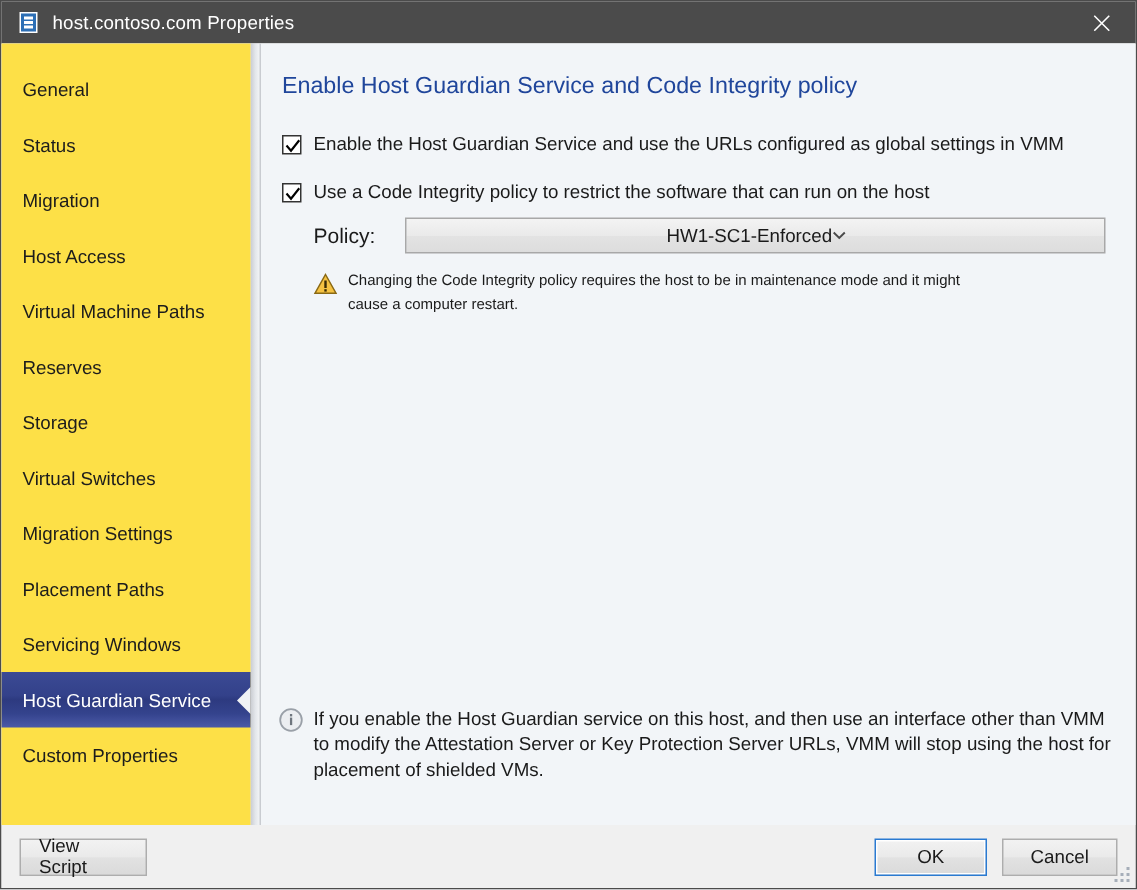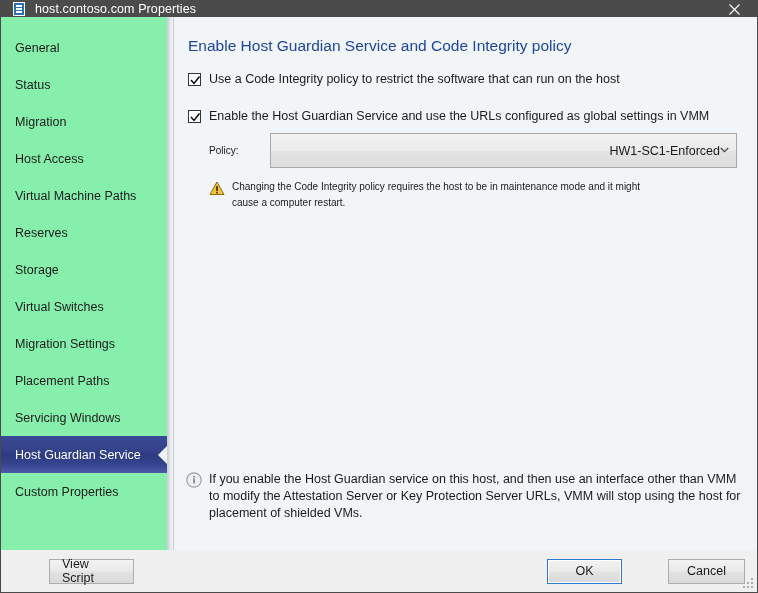--- a/index.html
+++ b/index.html
@@ -24,21 +24,21 @@
     height: 593px;
     background: #f0f0f0;
     box-sizing: border-box;
     border: 1px solid #4b4b4b;
     display: flex;
     flex-direction: column;
   }
 
   
   .titlebar {
-    height: 16px;
+    height: 28px;
     background: #4b4b4b;
     display: flex;
     align-items: center;
     flex: 0 0 auto;
     position: relative;
   }
   .title-icon {
     width: 16px;
     height: 16px;
     margin-left: 10px;
@@ -77,21 +77,21 @@
     display: flex;
     min-height: 0;
     background: #f0f0f0;
     position: relative;
   }
 
   
   .sidebar {
     width: 166px;
     flex: 0 0 166px;
-    background: #86efac;
+    background: #fde047;
     padding-top: 12px;
     box-sizing: border-box;
     position: relative;
     z-index: 2;
   }
   .nav-item {
     height: 37px;
     display: flex;
     align-items: center;
     padding-left: 14px;
@@ -178,34 +178,34 @@
   }
 
   
   .policy-row {
     display: flex;
     align-items: center;
     margin-top: 9px;
     margin-left: 21px;
   }
   .policy-label {
-    font-size: 10px;
+    font-size: 14px;
     width: 61px;
     flex: 0 0 61px;
     color: #1a1a1a;
   }
   .combo {
     flex: 1 1 auto;
-    height: 35px;
+    height: 24px;
     background: linear-gradient(to bottom, #f3f3f3 0%, #eaeaea 50%, #e3e3e3 51%, #dddddd 100%);
     border: 1px solid #a8a8a8;
     box-sizing: border-box;
     display: flex;
     align-items: center;
-    justify-content: flex-end;
+    justify-content: center;
     padding: 0 7px 0 8px;
     font-size: 12.5px;
     color: #1a1a1a;
     cursor: default;
     margin-right: 6px;
   }
   .combo .chev { color: #4a4a4a; font-size: 9px; line-height: 1; }
 
   
   .warn-row {
@@ -268,21 +268,20 @@
     box-sizing: border-box;
     background: linear-gradient(to bottom, #f2f2f2 0%, #eaeaea 48%, #e2e2e2 52%, #dadada 100%);
     border: 1px solid #adadad;
     font-family: "Liberation Sans", sans-serif;
     font-size: 12.5px;
     color: #1a1a1a;
     display: flex;
     align-items: center;
     justify-content: center;
     cursor: default;
-    margin-left: 36px;
   }
   .btn.default {
     border: 1px solid #2a7ad1;
     box-shadow: inset 0 0 0 1px #ffffff;
   }
   .footer-spacer { flex: 1 1 auto; }
   .btn-ok { width: 69px; margin-right: 10px; }
   .btn-cancel { width: 77px; }
   .btn-viewscript { width: 85px; }
 
@@ -365,36 +364,36 @@
       </div>
     </div>
 
     <div class="divider"></div>
 
     <div class="main">
       <div class="page-title">Enable Host Guardian Service and Code Integrity policy</div>
 
       <div class="main-inner">
 
+        <div class="check-row">
+          <span class="cb">
+            <svg width="11" height="11" viewBox="0 0 11 11">
+              <polyline points="1,5 4,8.5 9.5,1.5" fill="none" stroke="#000000" stroke-width="1.4"></polyline>
+            </svg>
+          </span>
+          <span class="check-label">Enable the Host Guardian Service and use the URLs configured as global settings in VMM</span>
+        </div>
+
         <div class="check-row second">
           <span class="cb">
             <svg width="11" height="11" viewBox="0 0 11 11">
               <polyline points="1,5 4,8.5 9.5,1.5" fill="none" stroke="#000000" stroke-width="1.4"></polyline>
             </svg>
           </span>
           <span class="check-label">Use a Code Integrity policy to restrict the software that can run on the host</span>
-        </div>
-
-        <div class="check-row">
-          <span class="cb">
-            <svg width="11" height="11" viewBox="0 0 11 11">
-              <polyline points="1,5 4,8.5 9.5,1.5" fill="none" stroke="#000000" stroke-width="1.4"></polyline>
-            </svg>
-          </span>
-          <span class="check-label">Enable the Host Guardian Service and use the URLs configured as global settings in VMM</span>
         </div>
 
         <div class="policy-row">
           <span class="policy-label">Policy:</span>
           <span class="combo">
             <span>HW1-SC1-Enforced</span>
             <span class="chev">
               <svg width="9" height="6" viewBox="0 0 9 6">
                 <polyline points="0.8,1 4.5,4.6 8.2,1" fill="none" stroke="#4a4a4a" stroke-width="1.3"></polyline>
               </svg>

